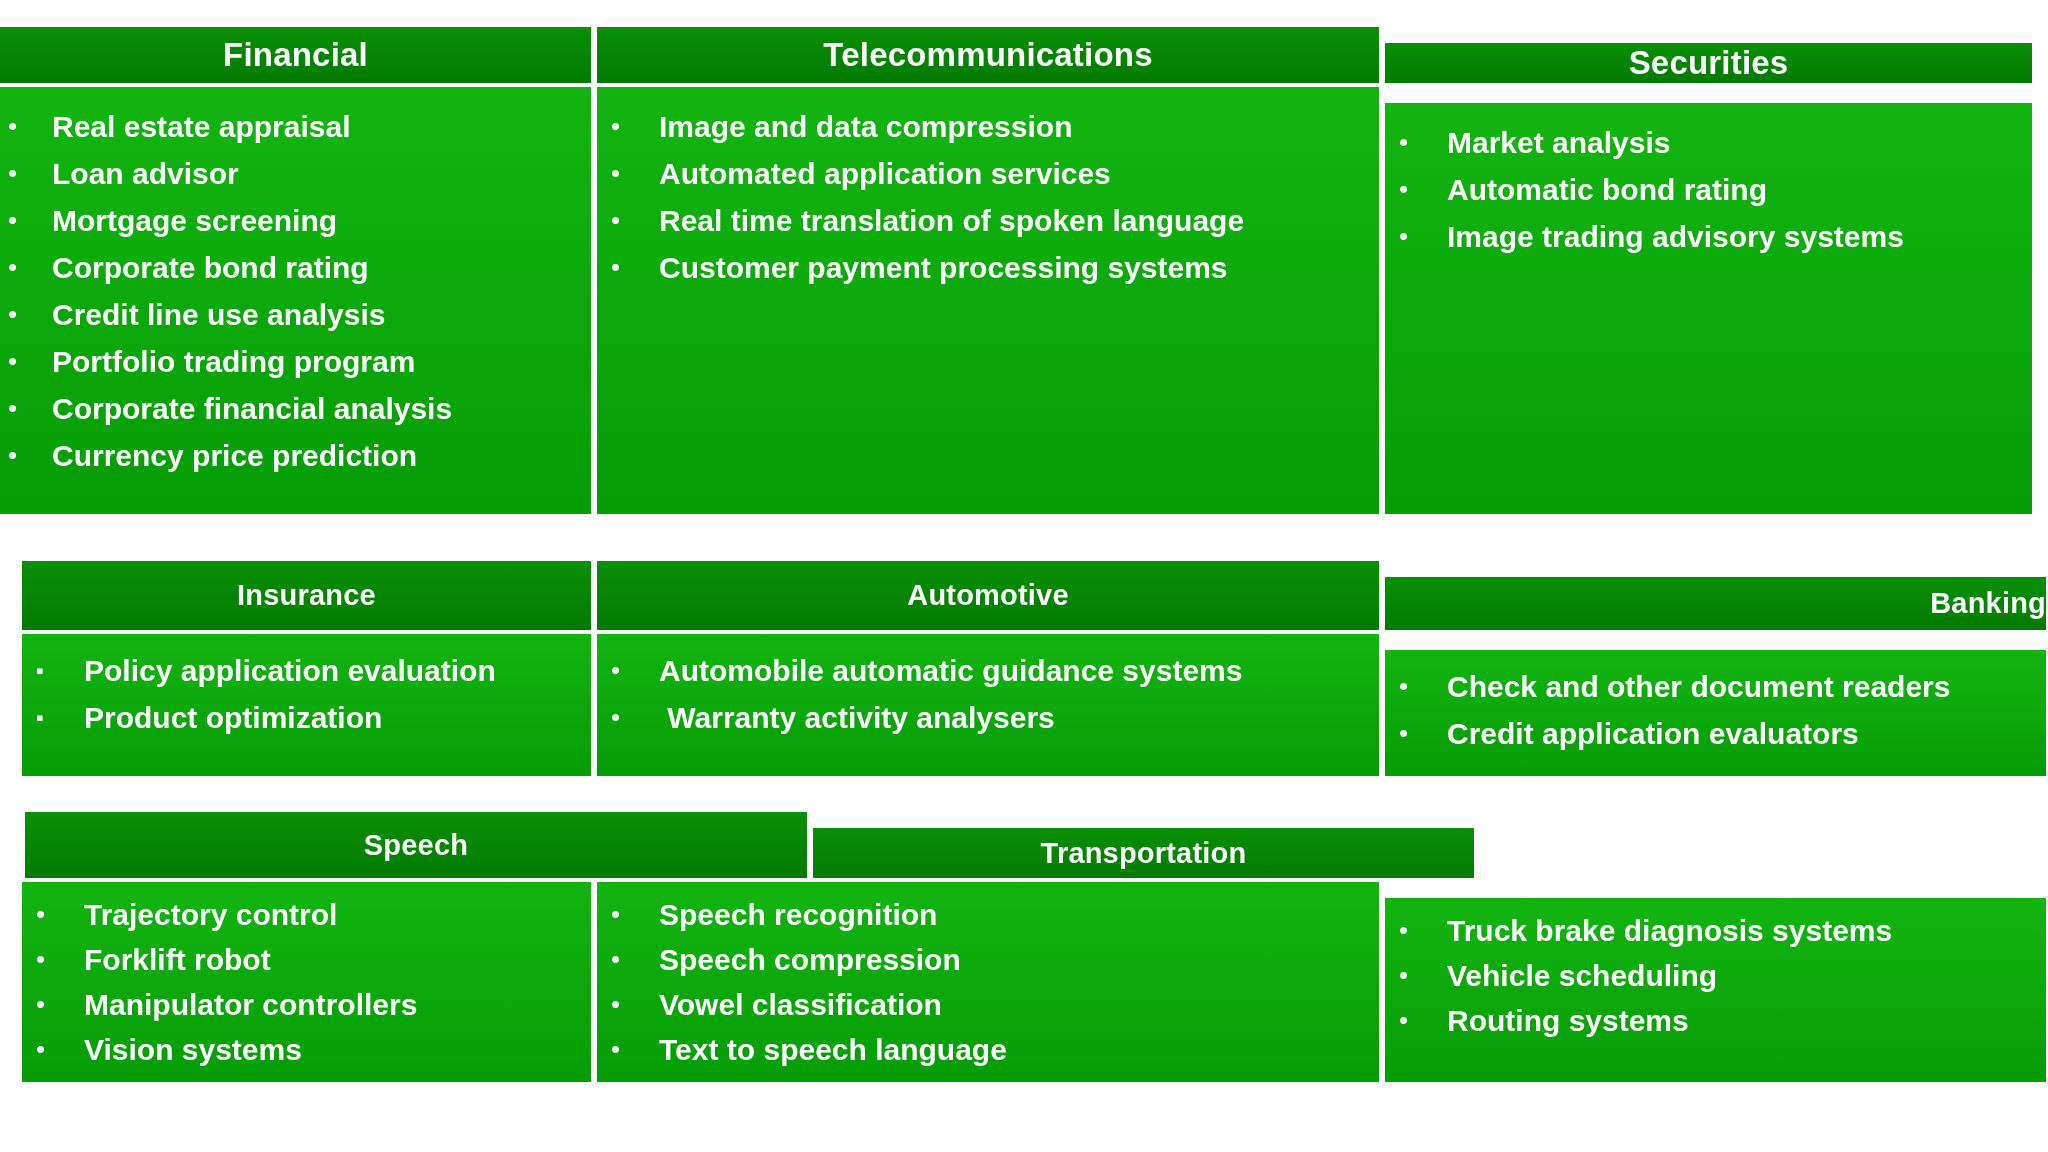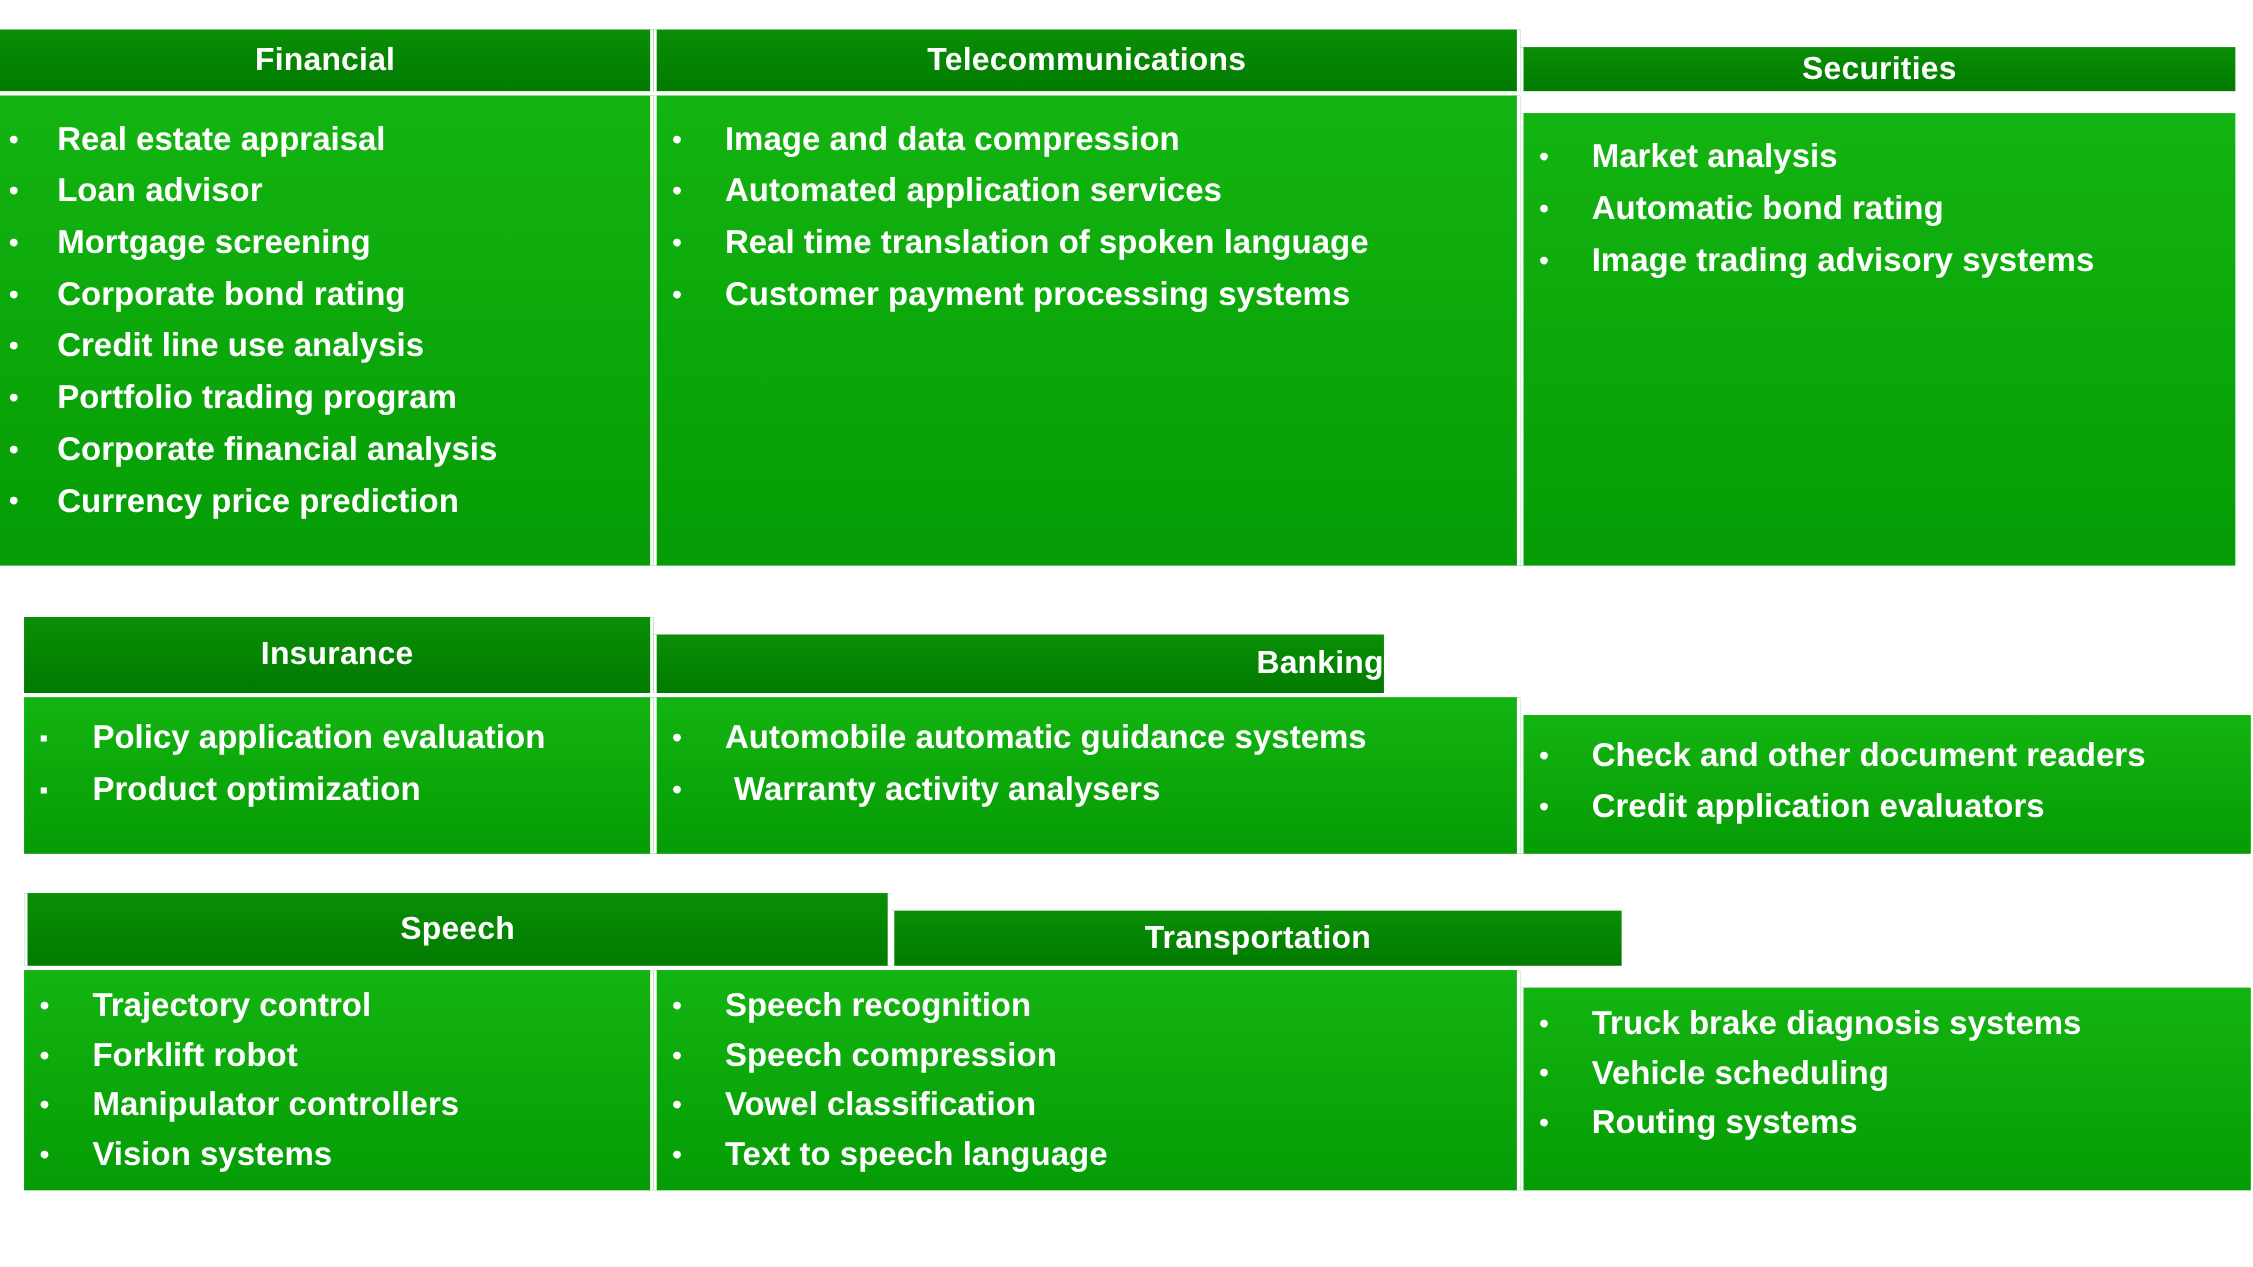--- a/index.html
+++ b/index.html
@@ -98,21 +98,21 @@
   }
 
   
   #row1 {
     left: 0px;
     top: 27px;
     width: 2032px;
     height: 487px;
   }
   #row1 .hdr-row { height: 56px; }
-  #row1 .hdr-cell { font-size: 29px; }
+  #row1 .hdr-cell { font-size: 33px; }
   #row1 .body-row { height: 427px; border-top: 4px solid #ffffff; }
   #row1 .c1 { width: 594px; }
   #row1 .c2 { width: 788px; }
   #row1 .c3 { width: 650px; }
   #row1 ul.bl { padding-top: 16px; }
   #row1 ul.bl li { font-size: 30px; line-height: 47px; }
   #row1 ul.bl li .bullet { width: 48px; font-size: 26px; }
 
   #row1 .c1 ul.bl { padding-left: 8px; }
   #row1 .c1 ul.bl li .bullet { width: 44px; }
@@ -206,20 +206,23 @@
           </ul>
       </div>
     </div>
   </div>
 
   <div class="tbl" id="row2">
     <div class="hdr-row">
       <div class="hdr-cell c1 edge-l">
         <span class="hdr-title">Insurance</span>
       </div>
+      <div class="hdr-cell c2">
+        <span class="hdr-title">Automotive</span>
+      </div>
       <div class="hdr-cell c3 edge-r">
         <span class="hdr-title">Banking</span>
       </div>
     </div>
     <div class="body-row">
       <div class="body-cell c1 edge-l">
         <ul class="bl">
             <li><span class="bullet">▪</span><span class="txt">Policy application evaluation</span></li>
             <li><span class="bullet">▪</span><span class="txt">Product optimization</span></li>
           </ul>

